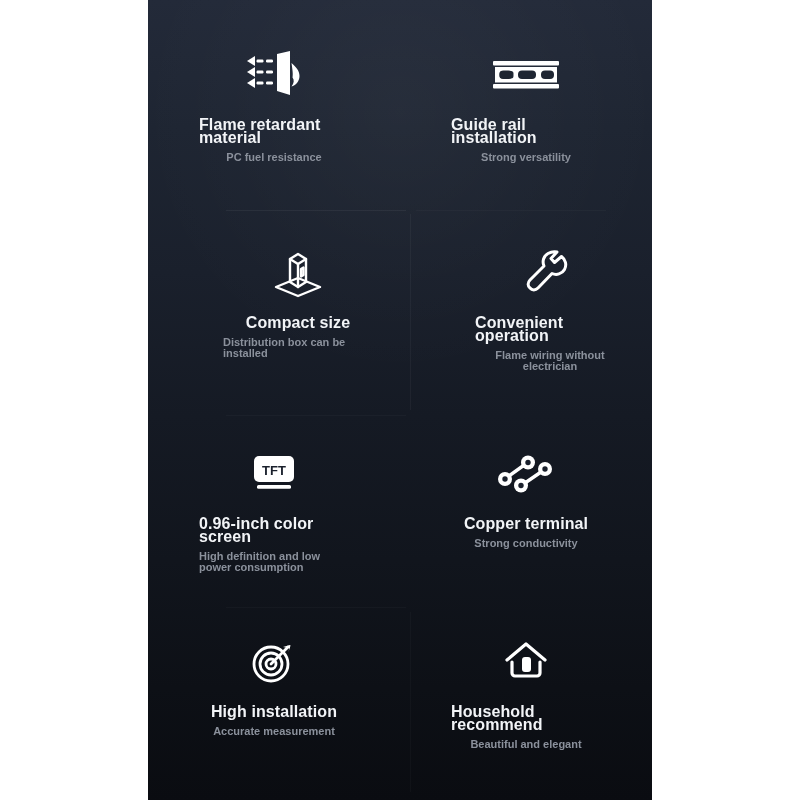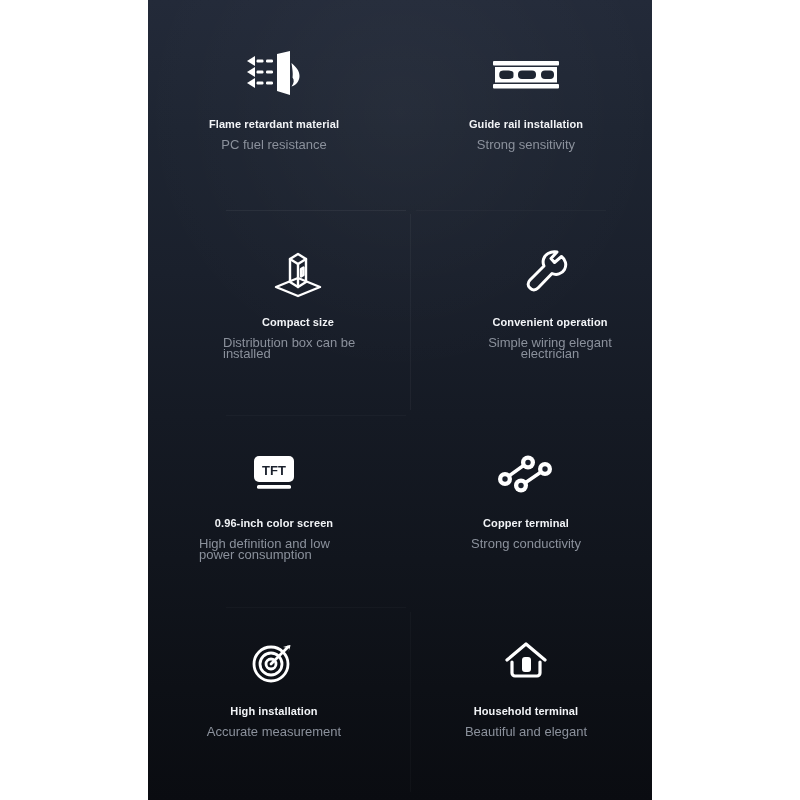--- a/index.html
+++ b/index.html
@@ -83,33 +83,33 @@
   .icon-wrap {
     height: 54px;
     display: flex;
     align-items: center;
     justify-content: flex-end;
   }
 
   .cell-title {
     margin-top: 16px;
     color: #f2f4f7;
-    font-size: 11px;
+    font-size: 16px;
     font-weight: bold;
     line-height: 13px;
     text-align: center;
     letter-spacing: 0.1px;
     max-width: 150px;
   }
 
   .cell-sub {
     margin-top: 8px;
     color: #8b919c;
-    font-size: 13px;
-    font-weight: normal;
+    font-size: 11px;
+    font-weight: bold;
     line-height: 11px;
     text-align: center;
     max-width: 150px;
   }
 
   
   .title-left   { text-align: left; }
   .sub-left     { text-align: left; }
   .title-center { text-align: left; }
   .sub-center   { text-align: center; }
@@ -189,21 +189,21 @@
                        A2.5,2.5 0 0 1 19,20.5 L10,20.5 A2.5,2.5 0 0 1 7.5,18
                        L7.5,15.5 A2.5,2.5 0 0 1 10,13 Z" fill-rule="evenodd"></path>
 
               <rect x="26" y="12.5" width="18" height="8.5" rx="4" fill="#1e2532"></rect>
               <rect x="7.5" y="12.5" width="13" height="8.5" rx="4" fill="#1e2532"></rect>
               <rect x="49" y="12.5" width="13" height="8.5" rx="4" fill="#1e2532"></rect>
             </g>
           </svg>
         </div>
         <div class="cell-title title-left">Guide rail installation</div>
-        <div class="cell-sub sub-center">Strong sensitivity</div>
+        <div class="cell-sub sub-center">Strong versatility</div>
       </div>
 
       <div class="cell row2 col-left">
         <div class="icon-wrap">
           <svg width="54" height="52" viewBox="0 0 54 52" aria-hidden="true">
             <g fill="none" stroke="#ffffff" stroke-width="2.4" stroke-linejoin="round" stroke-linecap="round">
 
               <path d="M19,12 L27,7 L35,12 L35,35 L27,40 L19,35 Z"></path>
               <path d="M19,12 L27,17 L35,12"></path>
               <path d="M27,17 L27,40"></path>
@@ -225,21 +225,21 @@
               <path d="M33,4 L27,10.5 L30.5,14.5 L37.5,8.5
                        C41.5,11.5 43,17 40.5,21.5
                        C38,26 32.5,27.5 28,25.5
                        L14,40 C11.5,42.5 8,42.5 6,40
                        C3.5,38 3.5,34.5 6,32 L20,18
                        C18,13.5 19.5,8 24,5.5 C26.8,3.9 30.2,3.4 33,4 Z"></path>
             </g>
           </svg>
         </div>
         <div class="cell-title title-center">Convenient operation</div>
-        <div class="cell-sub sub-center">Simple wiring elegant electrician</div>
+        <div class="cell-sub sub-center">Flame wiring without electrician</div>
       </div>
 
       <div class="cell row3 col-left">
         <div class="icon-wrap">
           <svg width="46" height="40" viewBox="0 0 46 40" aria-hidden="true">
             <rect x="3" y="2" width="40" height="26" rx="5" fill="#ffffff"></rect>
             <text x="23" y="20.5" text-anchor="middle" font-family="Liberation Sans, sans-serif" font-size="13" font-weight="bold" fill="#1a202c">TFT</text>
             <rect x="6" y="31" width="34" height="3.8" rx="1.5" fill="#ffffff"></rect>
           </svg>
         </div>
@@ -302,19 +302,19 @@
             <g fill="none" stroke="#ffffff" stroke-width="3.2" stroke-linecap="round" stroke-linejoin="round">
 
               <path d="M5,21 L24,5 L43,21"></path>
 
               <path d="M10,23 L10,34 A3,3 0 0 0 13,37 L35,37 A3,3 0 0 0 38,34 L38,23"></path>
             </g>
 
             <rect x="20" y="18" width="9" height="15" rx="3" fill="#ffffff"></rect>
           </svg>
         </div>
-        <div class="cell-title title-left">Household terminal</div>
+        <div class="cell-title title-left">Household recommend</div>
         <div class="cell-sub sub-left">Beautiful and elegant</div>
       </div>
 
     </div>
   </div>
 </div>
 
 </body></html>

